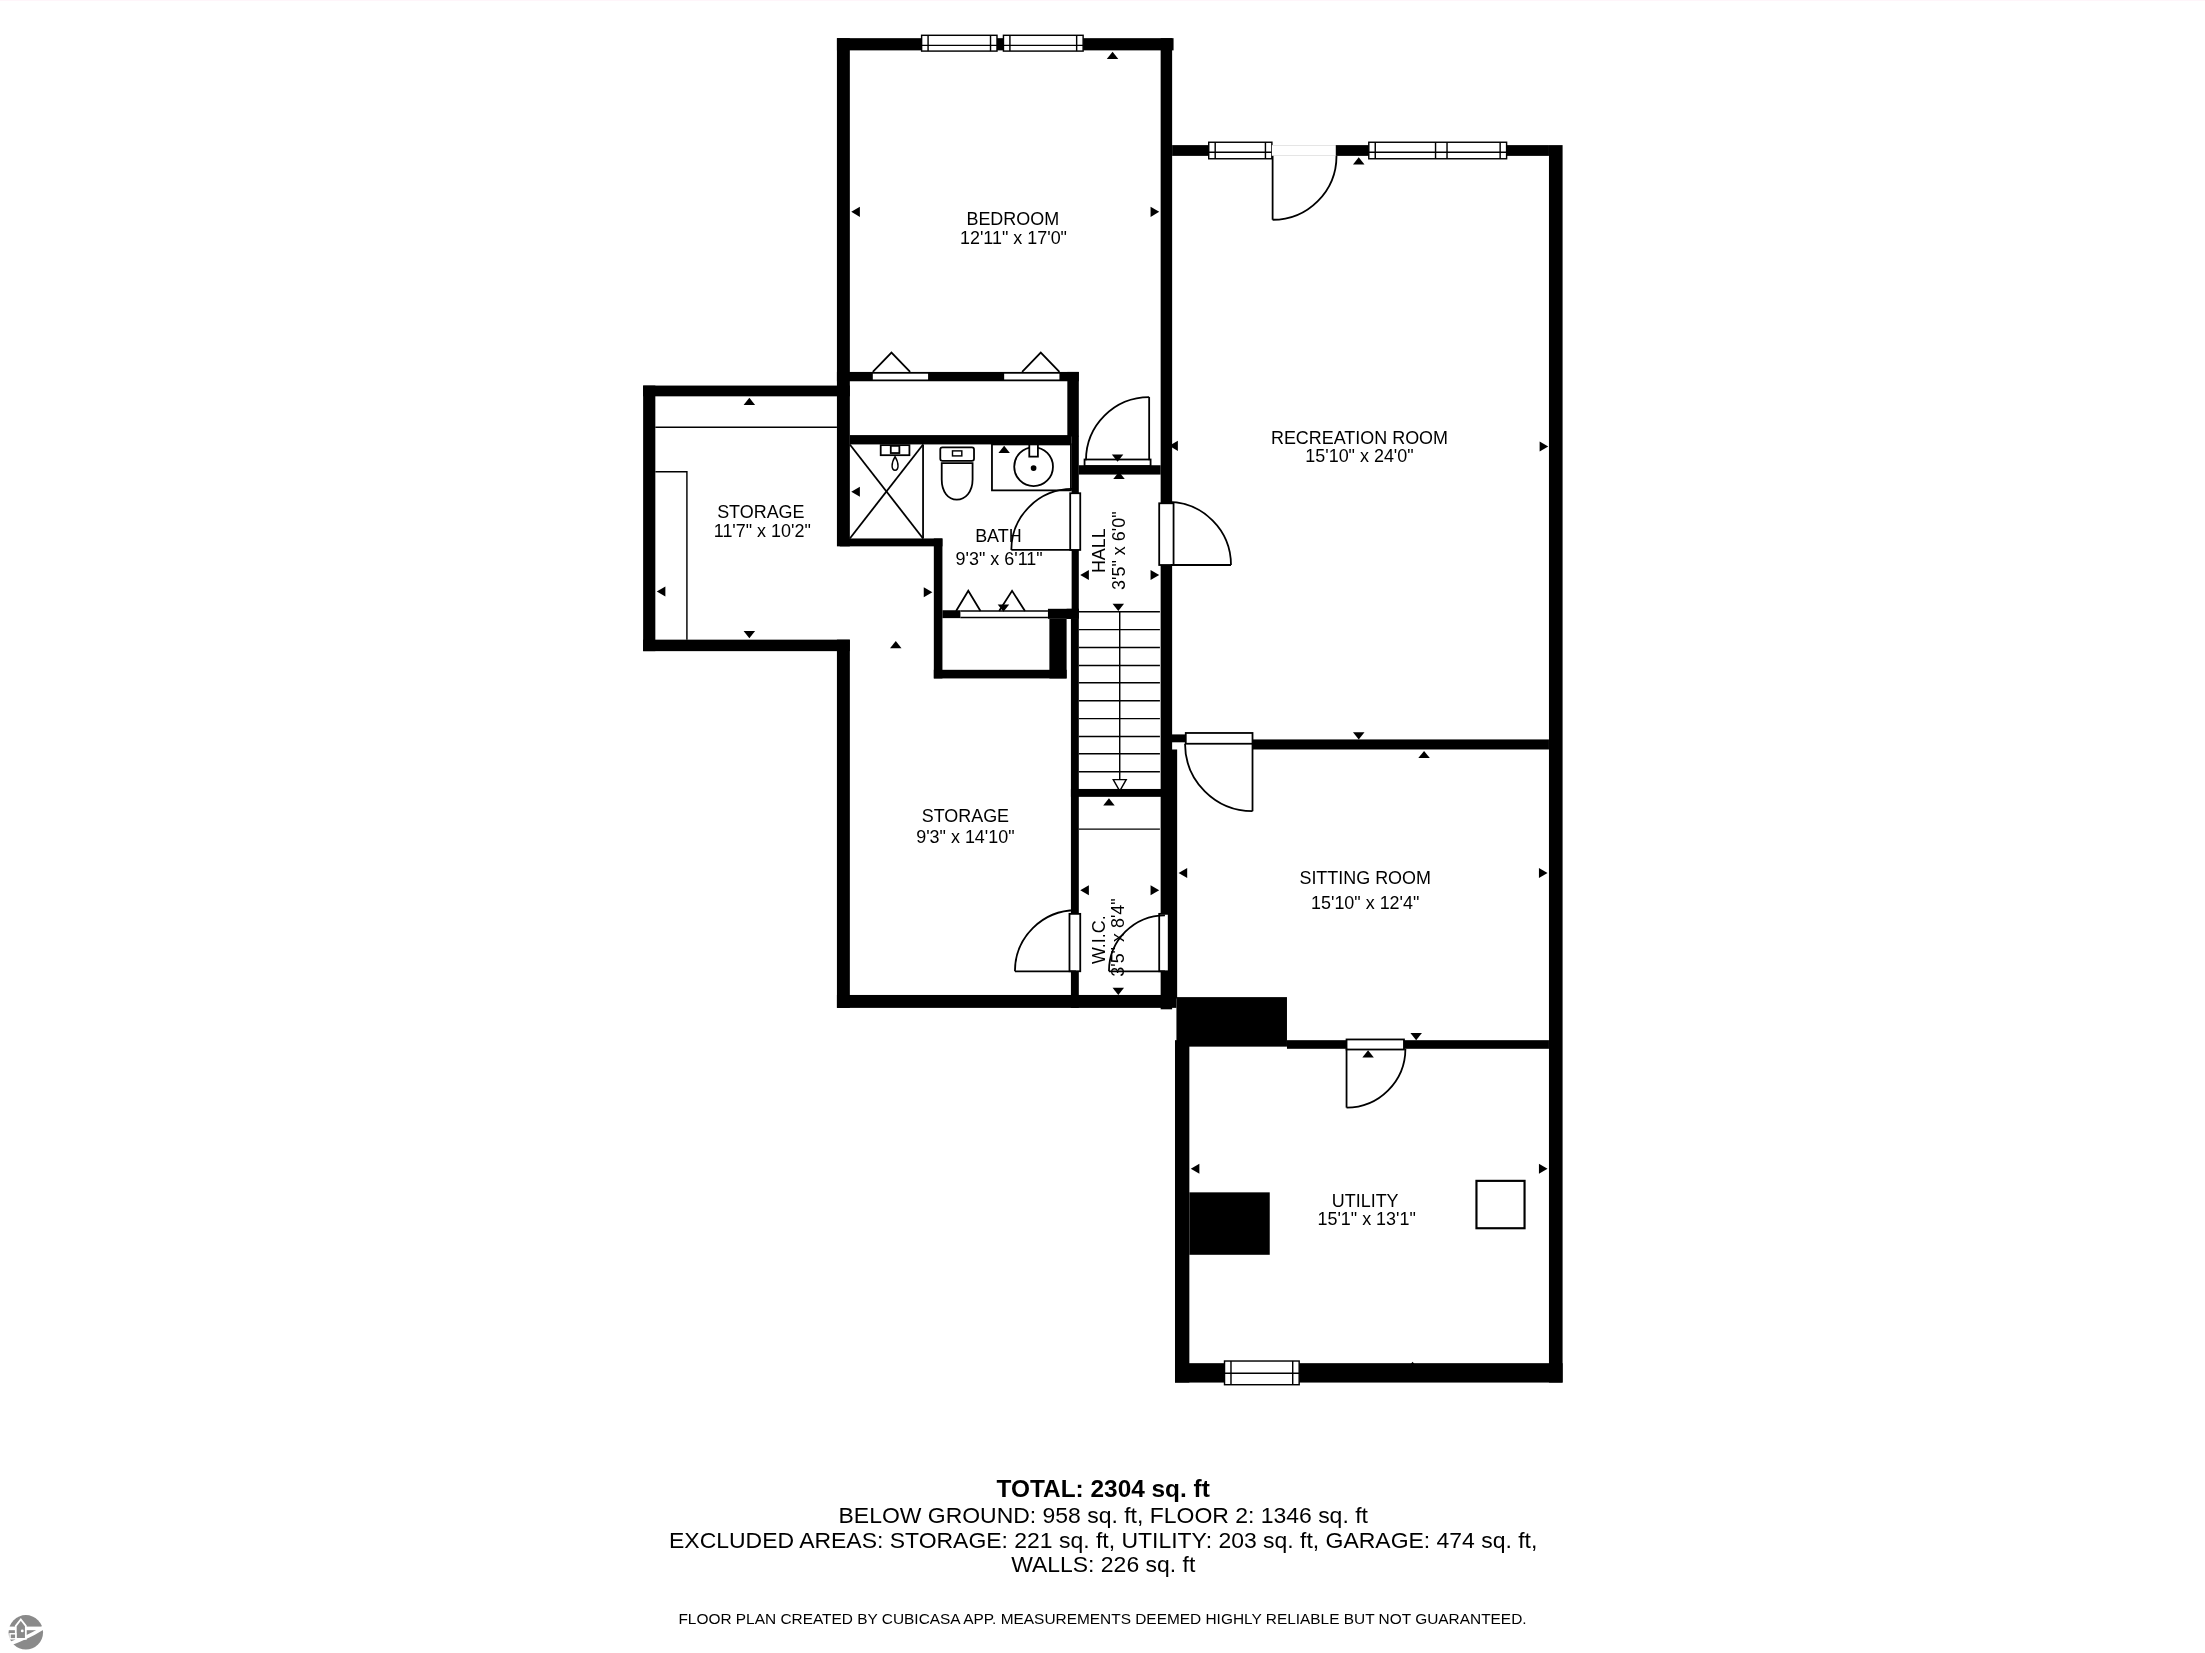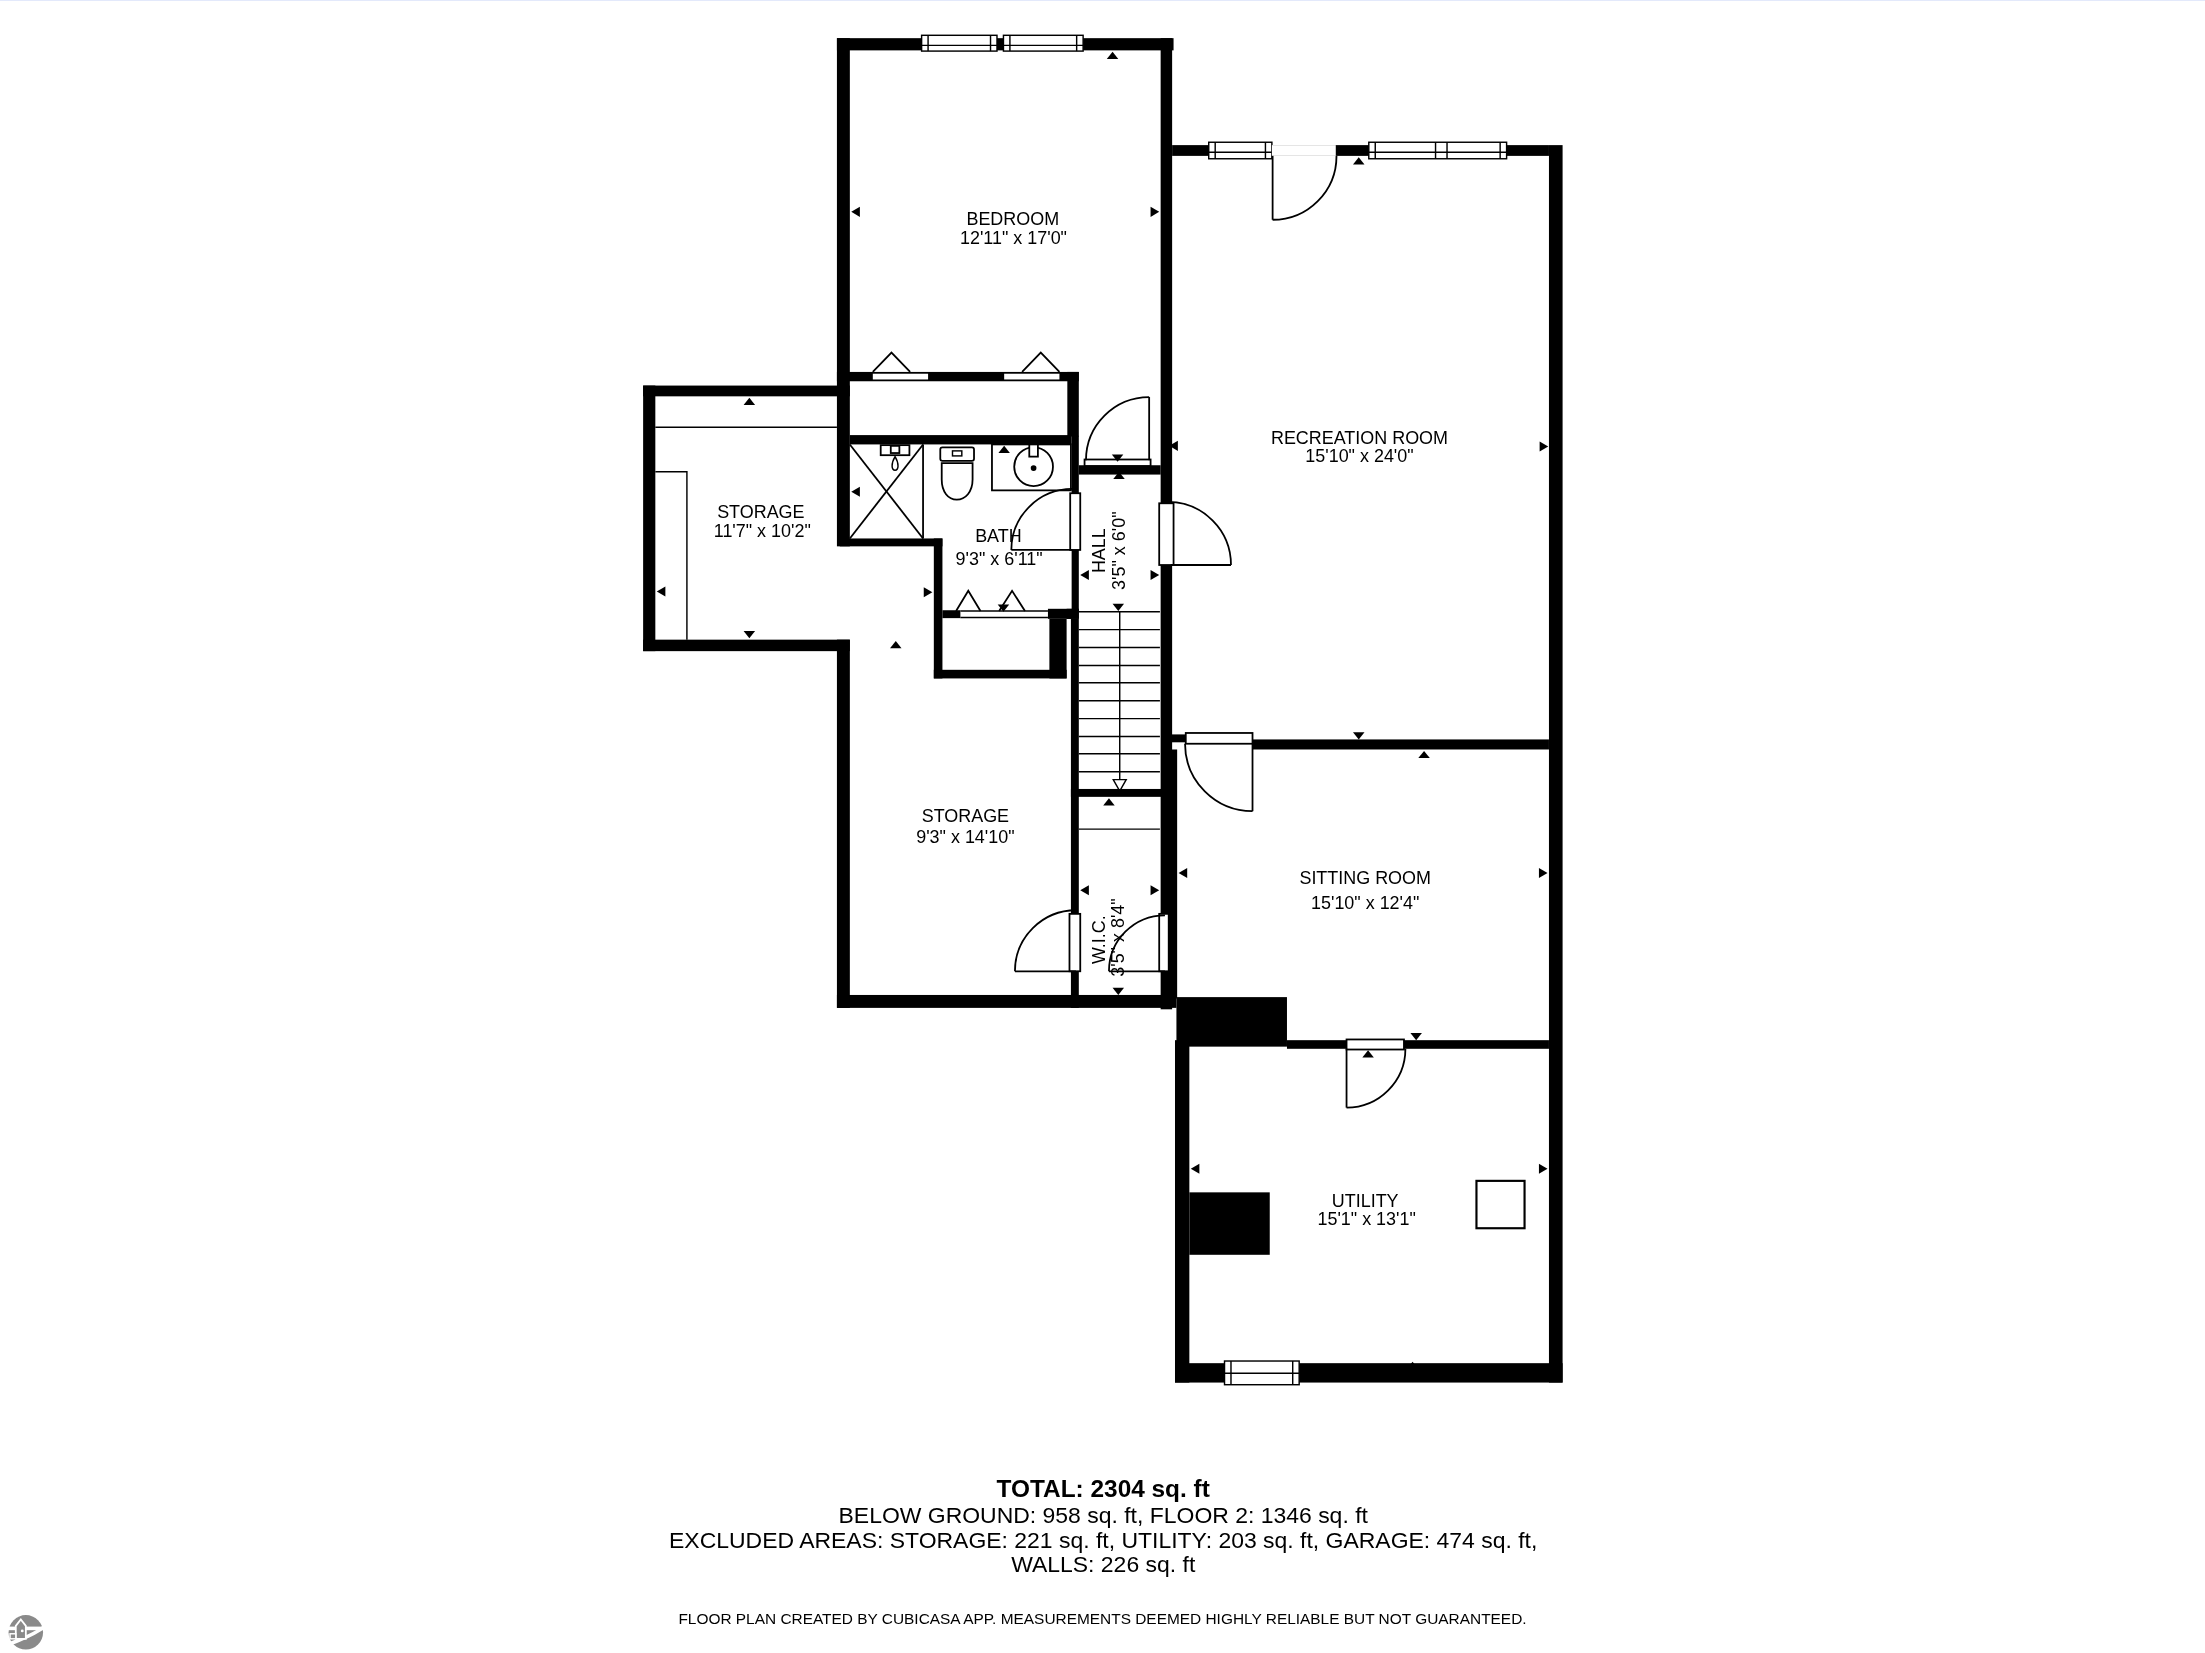--- a/index.html
+++ b/index.html
@@ -1,16 +1,16 @@
 <!DOCTYPE html>
 <html style="font-size:11.5px"><head>
 <meta charset="utf-8">
 <style>
 html,body{margin:0;padding:0;background:#ffffff;}
-#page{width:2205px;height:1654px;position:relative;background:#1d4ed8;}
+#page{width:2205px;height:1654px;position:relative;background:#f9a8d4;}
 svg{display:block;}
 text{font-family:"Liberation Sans",sans-serif;fill:#000000;}
 .lbl{font-size:25px;text-anchor:middle;}
 .b1{font-size:34px;font-weight:bold;text-anchor:middle;}
 .b2{font-size:32px;text-anchor:middle;}
 .b3{font-size:21.5px;text-anchor:middle;}
 </style>
 </head>
 <body>
 <div id="page">

